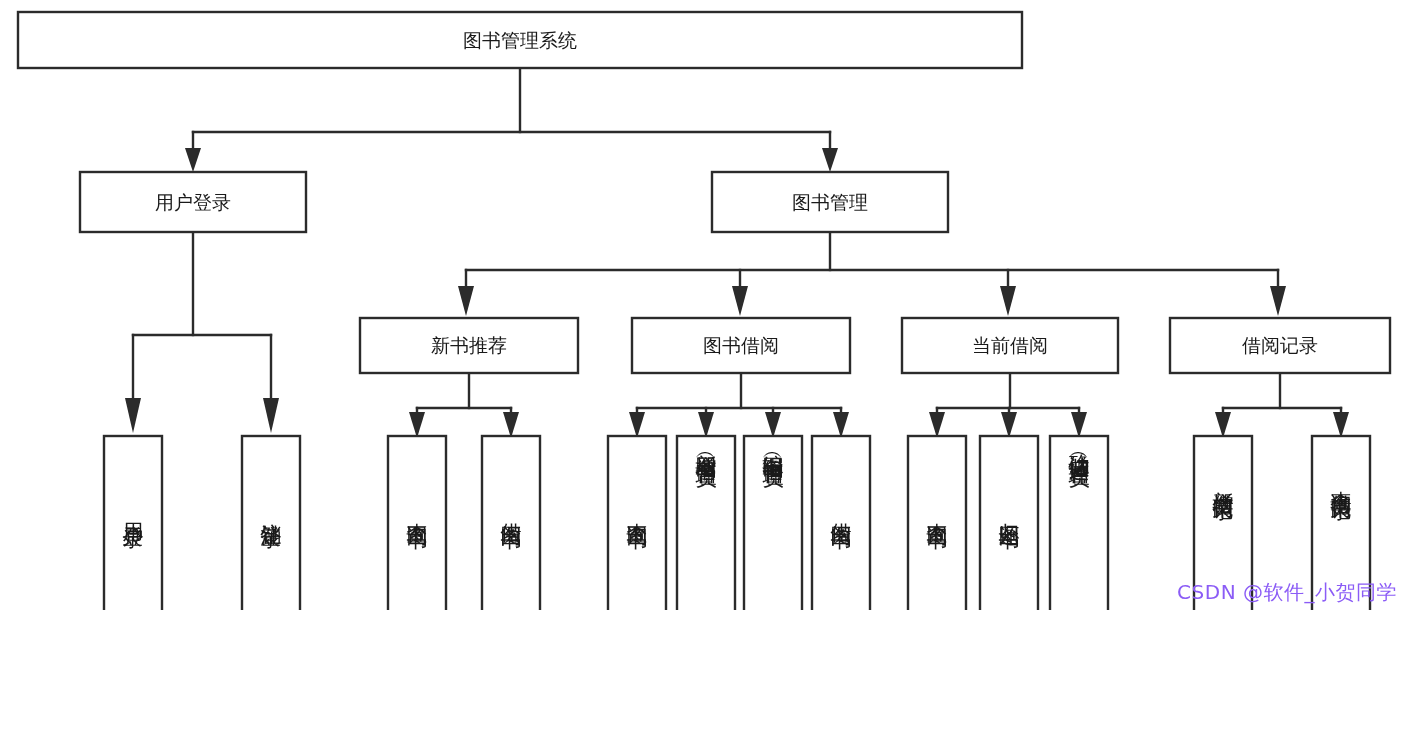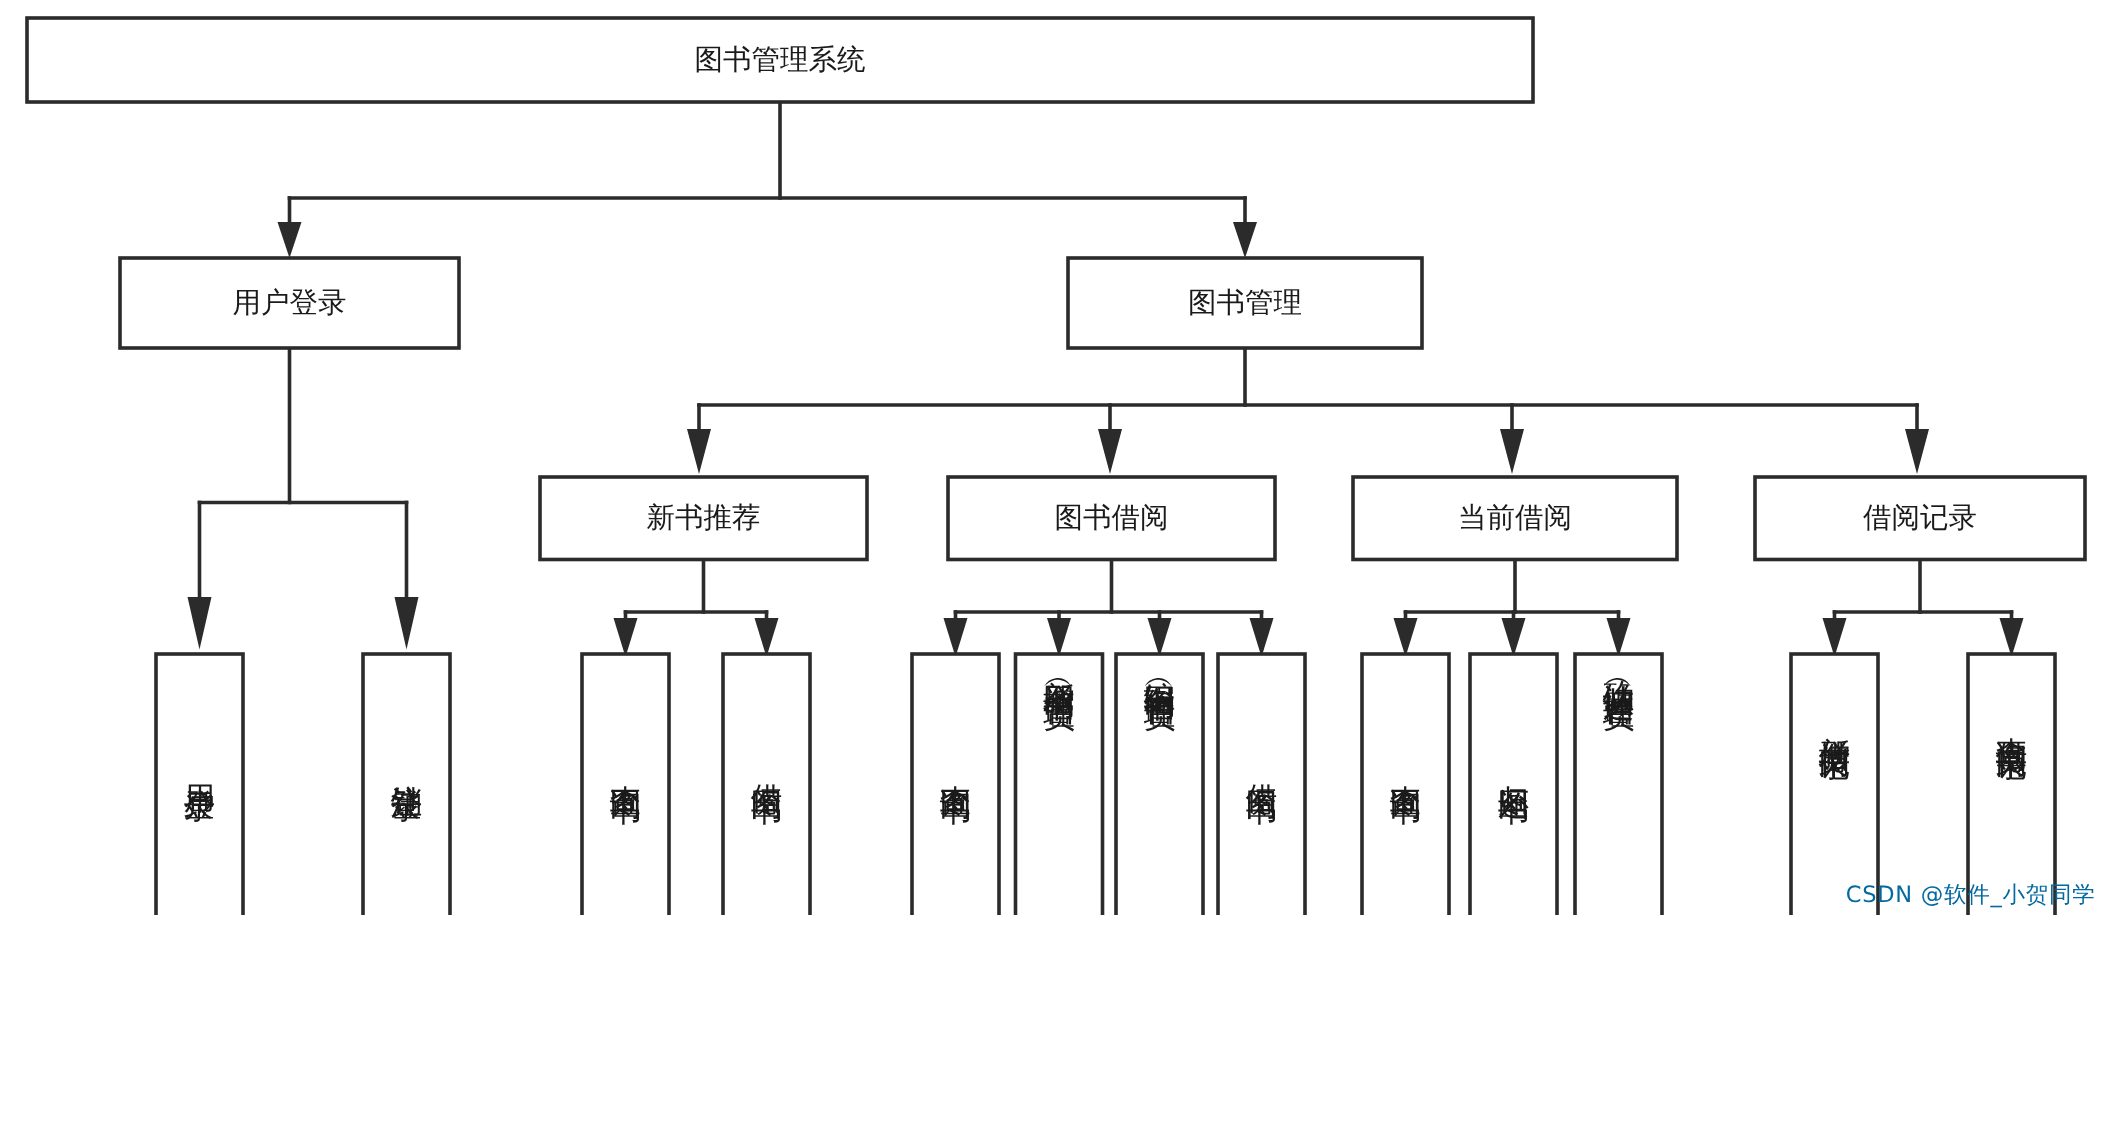--- a/index.html
+++ b/index.html
@@ -53,22 +53,22 @@
     fill: #1a1a1a;
     text-anchor: middle;
     writing-mode: vertical-rl;
     letter-spacing: 2px;
   }
   .watermark {
     position: absolute;
     right: 8px;
     bottom: 4px;
     font-family: "DejaVu Sans", "Liberation Sans", sans-serif;
-    font-size: 15px;
-    color: #0369a1;
+    font-size: 20px;
+    color: #8b5cf6;
     letter-spacing: 0.5px;
     white-space: nowrap;
     pointer-events: none;
   }
 </style>
 </head>
 <body>
 
 <div id="diagram-root">
 

